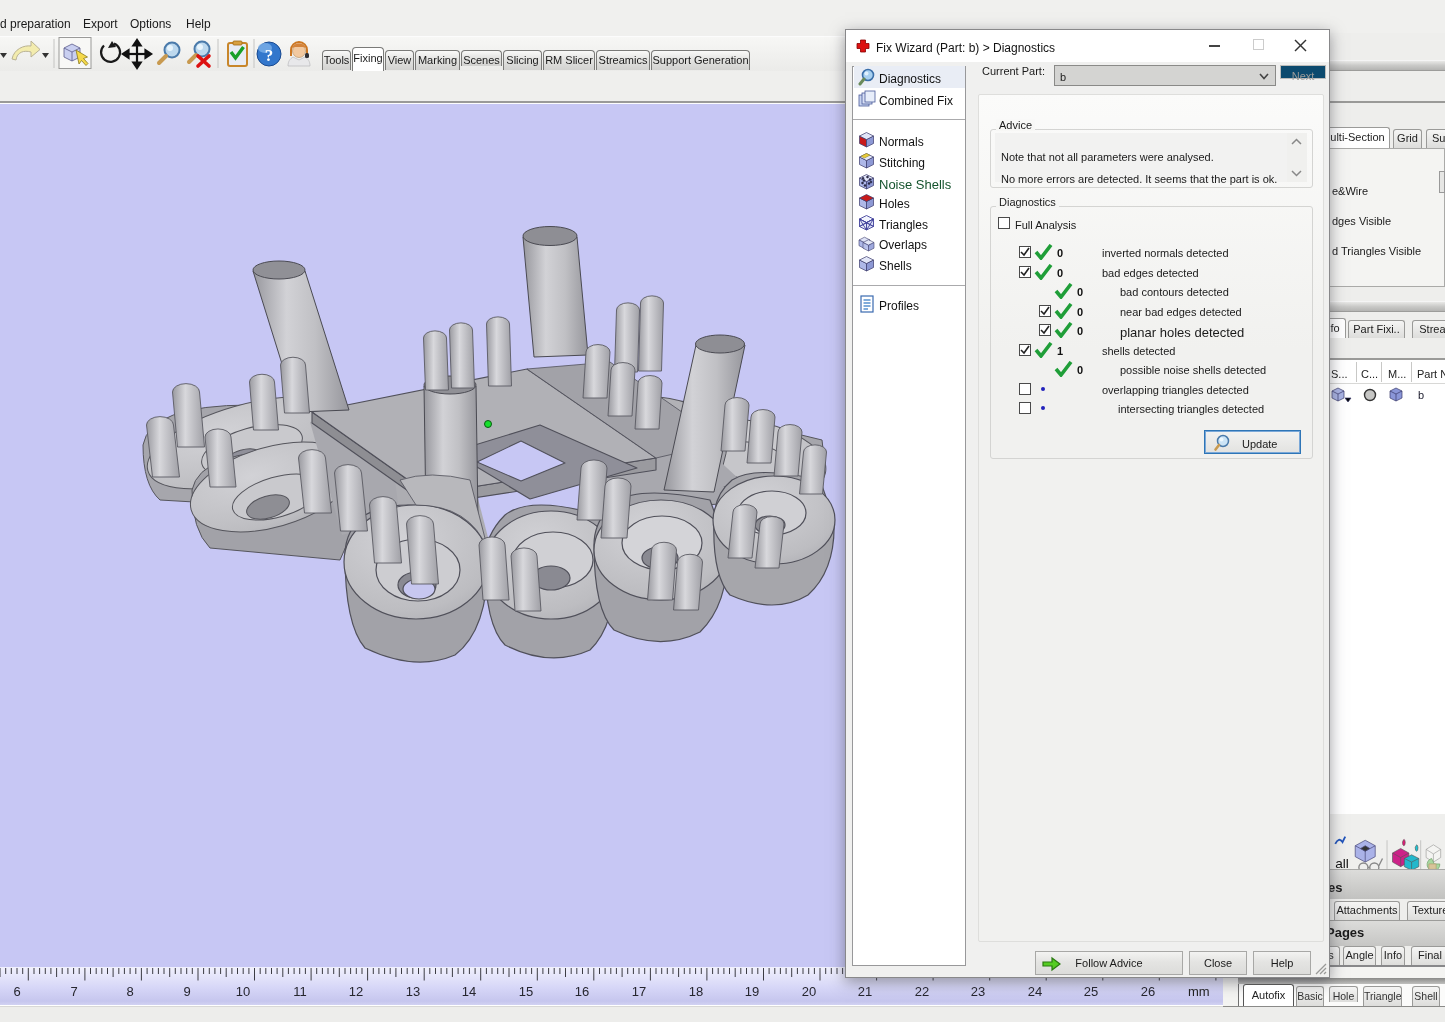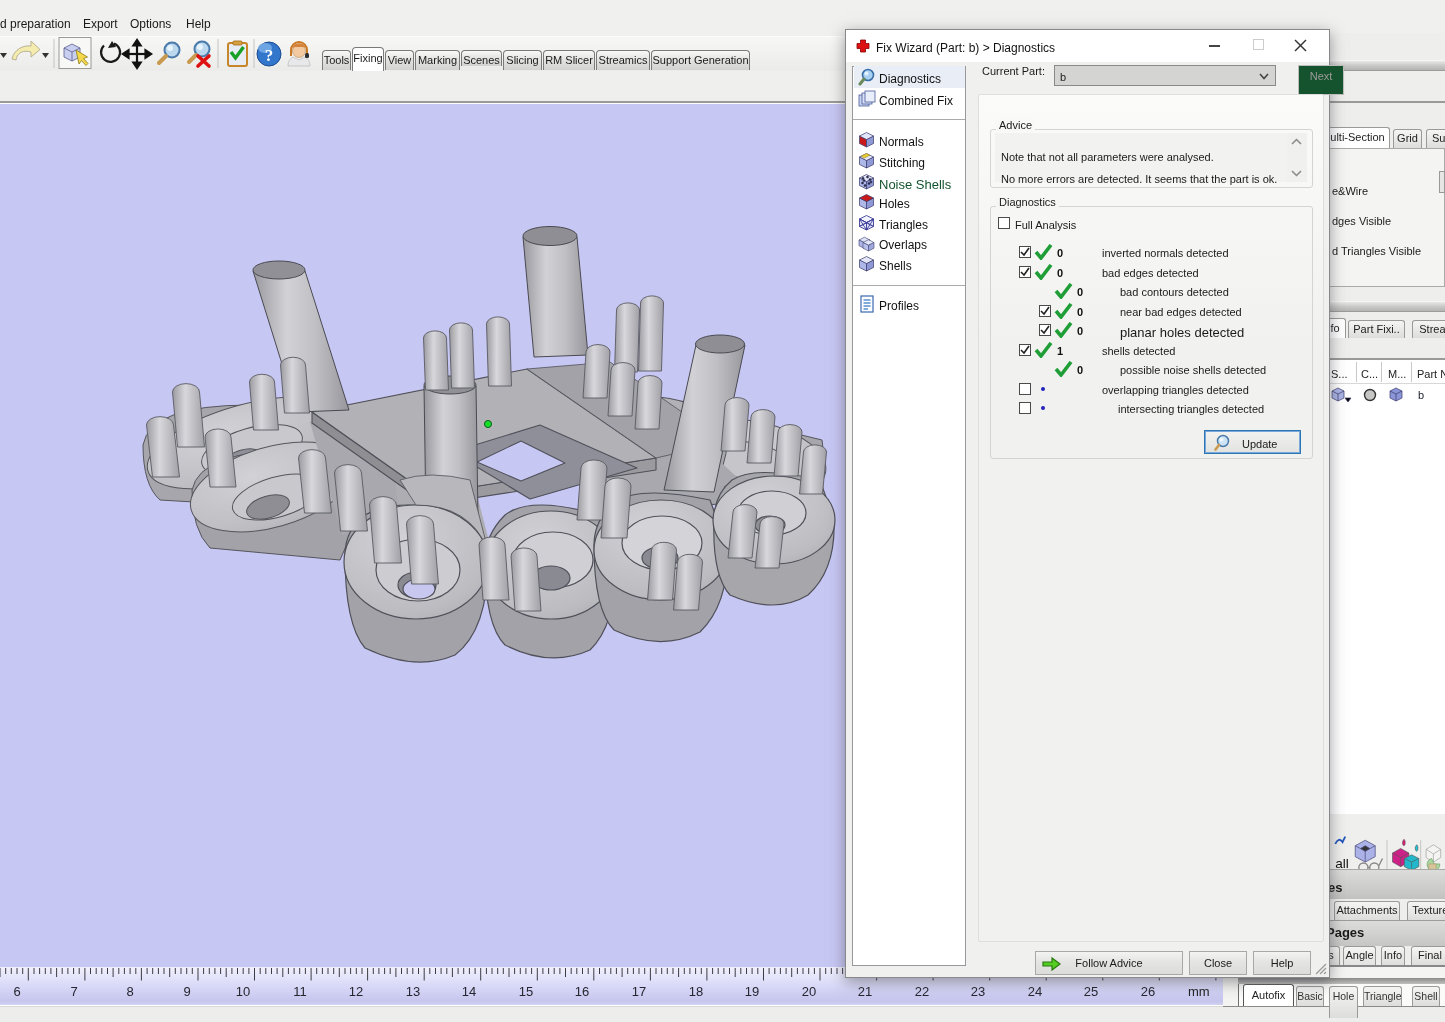--- a/index.html
+++ b/index.html
@@ -354,21 +354,21 @@
 <div class="abs" style="left:865px;top:984px;transform:translateX(-50%);font-size:13px;color:#26262e;">21</div>
 <div class="abs" style="left:922px;top:984px;transform:translateX(-50%);font-size:13px;color:#26262e;">22</div>
 <div class="abs" style="left:978px;top:984px;transform:translateX(-50%);font-size:13px;color:#26262e;">23</div>
 <div class="abs" style="left:1035px;top:984px;transform:translateX(-50%);font-size:13px;color:#26262e;">24</div>
 <div class="abs" style="left:1091px;top:984px;transform:translateX(-50%);font-size:13px;color:#26262e;">25</div>
 <div class="abs" style="left:1148px;top:984px;transform:translateX(-50%);font-size:13px;color:#26262e;">26</div>
 <div class="abs" style="left:1188px;top:984px;font-size:13px;color:#222;">mm</div>
 
 <div class="ptab" style="left:1243px;top:984px;width:51px;height:22px;line-height:20px;background:#fff;border-color:#555;z-index:2;">Autofix</div>
 <div class="ptab" style="left:1296px;top:986px;width:28px;height:20px;line-height:18px;color:#333;font-size:10.5px;">Basic</div>
-<div class="ptab" style="left:1329px;top:986px;width:29px;height:32px;line-height:18px;color:#333;font-size:10.5px;">Hole</div>
+<div class="ptab" style="left:1329px;top:986px;width:29px;height:16px;line-height:18px;color:#333;font-size:10.5px;">Hole</div>
 <div class="ptab" style="left:1363px;top:986px;width:39px;height:20px;line-height:18px;color:#333;font-size:10.5px;">Triangle</div>
 <div class="ptab" style="left:1412px;top:986px;width:28px;height:20px;line-height:18px;color:#333;font-size:10.5px;">Shell</div>
 
 <div class="abs" style="left:1330px;top:33px;width:115px;height:934px;background:#eeeeec;overflow:hidden;">
   <div class="abs gband" style="left:0;top:27px;width:115px;height:11px;"></div>
   <div class="abs" style="left:0;top:68px;width:115px;height:2px;background:#9a9a98;"></div>
 
   <div class="ptab" style="left:-5px;top:94px;width:65px;height:21px;line-height:19px;background:#fff;">ulti-Section</div>
   <div class="ptab" style="left:63px;top:96px;width:29px;height:19px;line-height:17px;">Grid</div>
   <div class="ptab" style="left:96px;top:96px;width:46px;height:19px;line-height:17px;text-align:left;padding-left:5px;">Supp</div>
@@ -691,21 +691,21 @@
     <div class="abs" style="left:0;top:218px;width:112px;height:1px;background:#aaaaac;"></div>
   </div>
 
   <div class="abs" style="left:136px;top:35px;font-size:11px;color:#1a1a1a;">Current Part:</div>
   <div class="abs" style="left:208px;top:35px;width:222px;height:21px;background:#d4d4d2;border:1px solid #8a8a88;">
     <div class="abs" style="left:5px;top:5px;font-size:11px;color:#222;">b</div>
     <svg class="abs" style="right:6px;top:7px;" width="10" height="7" viewBox="0 0 10 7">
           <path d="M1 1 L5 5.5 L9 1" stroke="#444" stroke-width="1.6" fill="none"></path>
         </svg>
   </div>
-  <div class="abs" style="left:452px;top:35px;width:46px;height:30px;background:#14532d;border:1px solid #bcbcba;font-size:11px;color:#9c9c9a;text-align:center;line-height:21px;">Next</div>
+  <div class="abs" style="left:434px;top:35px;width:46px;height:14px;background:#0c4a6e;border:1px solid #bcbcba;font-size:11px;color:#9c9c9a;text-align:center;line-height:21px;">Next</div>
 
   <div class="abs" style="left:132px;top:64px;width:346px;height:848px;background:linear-gradient(#fbfbfa,#f1f1ef 30%);border:1px solid #dededc;border-radius:2px;"></div>
 
   <div class="abs" style="left:144px;top:99px;width:323px;height:59px;border:1px solid #d4d4d2;border-radius:3px;"></div>
   <div class="abs" style="left:150px;top:89px;font-size:11px;color:#1a1a1a;background:linear-gradient(#f9f9f8,#f7f7f5);padding:0 3px;">Advice</div>
   <div class="abs" style="left:149px;top:103px;width:312px;height:49px;background:#f2f2f1;"></div>
   <div class="abs" style="left:155px;top:107px;font-size:11px;color:#1a1a1a;margin-top:36px;">No more errors are detected. It seems that the part is ok.</div>
   <div class="abs" style="left:155px;top:121px;font-size:11px;color:#1a1a1a;">Note that not all parameters were analysed.</div>
   <div class="abs" style="left:441px;top:103px;width:20px;height:49px;background:#f0f0ee;">
     <svg class="abs" style="left:4px;top:5px;" width="11" height="8" viewBox="0 0 11 8">

